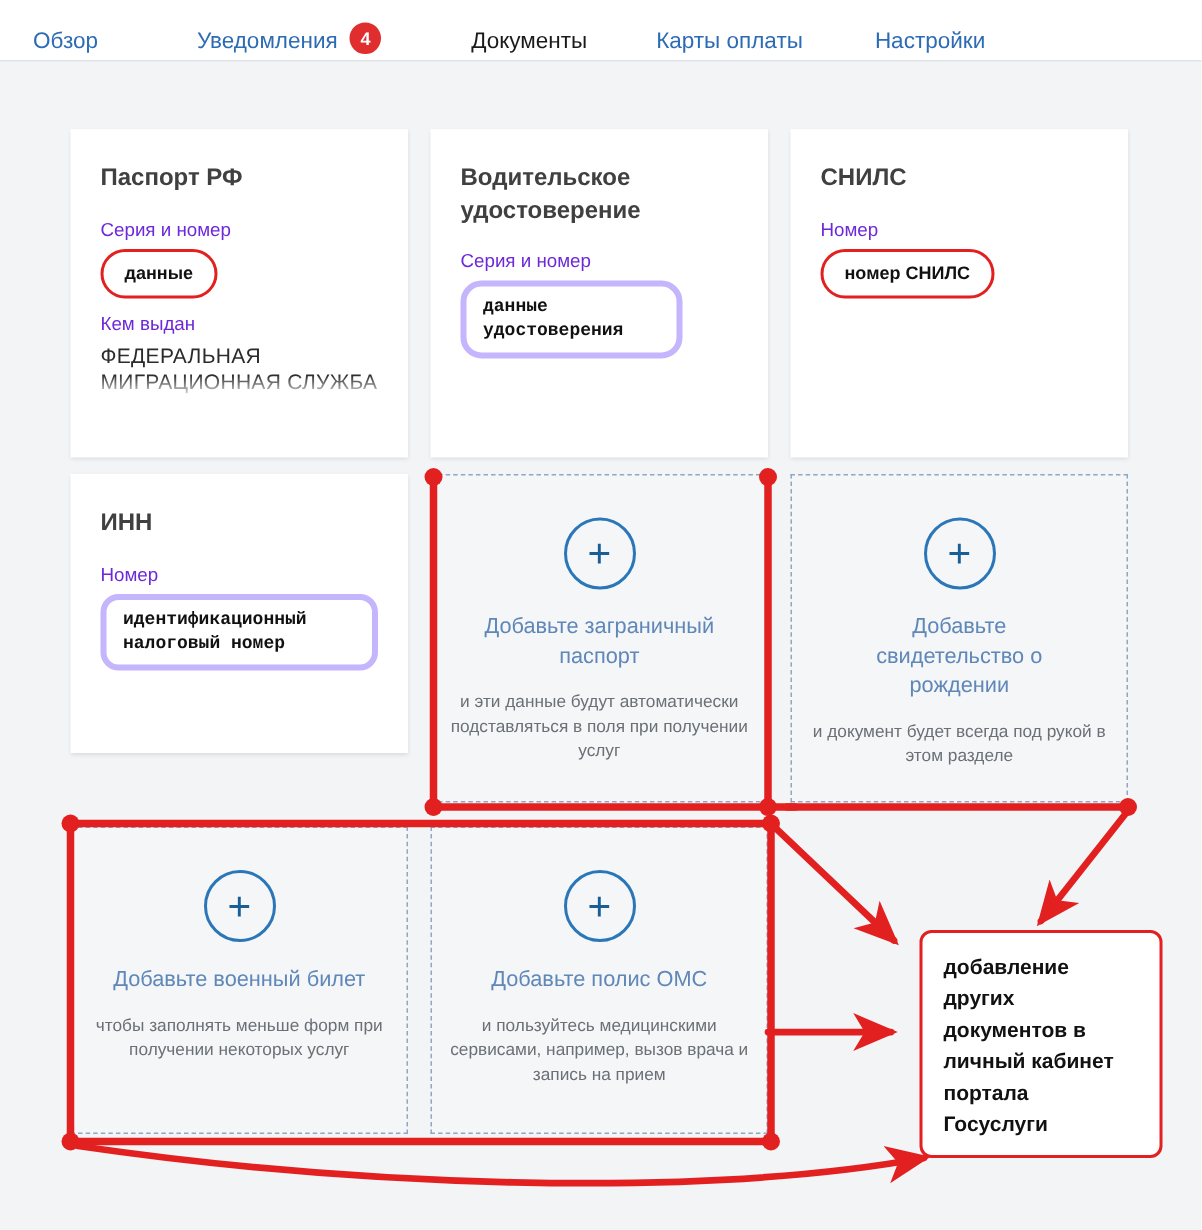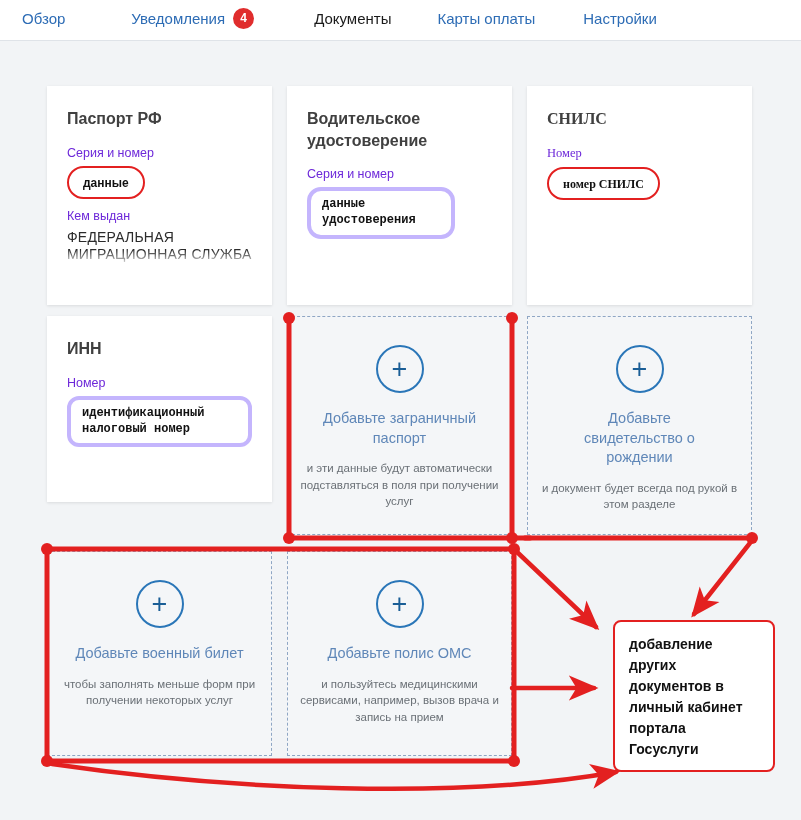--- a/index.html
+++ b/index.html
@@ -23,21 +23,21 @@
     display: flex;
     align-items: flex-start;
   }
   .tabbar-underline {
     position: absolute; left: 0; top: 36px;
     width: 801px; height: 4px;
     background: #ffffff;
   }
   .tab {
     position: relative;
-    display: flex; align-items: center;
+    display: flex; align-items: flex-end;
     height: 36px;
     color: #2d6cb5;
     font-size: 15px;
     white-space: nowrap;
     cursor: pointer;
   }
   .tab.active { color: #1a1a1a; }
   .tab .tab-accent {
     position: absolute; left: 0; bottom: -4px;
     width: 100%; height: 4px;
@@ -210,21 +210,21 @@
   </div>
 
   <div class="card card-filled" style="left:287px; top:86px; width:225px; height:219px;">
     <div class="card-title">Водительское удостоверение</div>
     <div class="field-label">Серия и номер</div>
     <div class="red-rect" style="border-radius:14px;">
       <span class="field-value" style="display:block; max-width:118px;">данные удостоверения</span>
     </div>
   </div>
 
-  <div class="card card-filled" style="left:527px; top:86px; width:225px; height:219px;font-family:Liberation Serif, serif;">
+  <div class="card card-filled" style="left:527px; top:86px; width:225px; height:219px;">
     <div class="card-title">СНИЛС</div>
     <div class="field-label">Номер</div>
     <div class="red-oval">
       <span class="field-value">номер СНИЛС</span>
     </div>
   </div>
 
   <div class="card card-filled" style="left:47px; top:316px; width:225px; height:186px;">
     <div class="card-title">ИНН</div>
     <div class="field-label">Номер</div>

